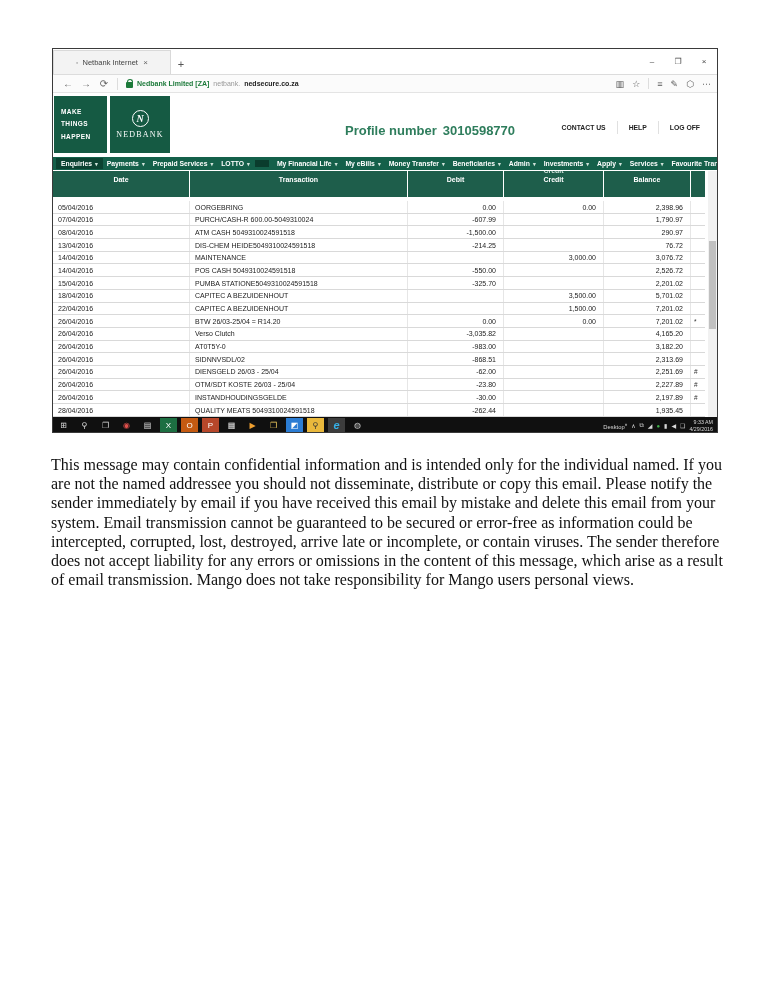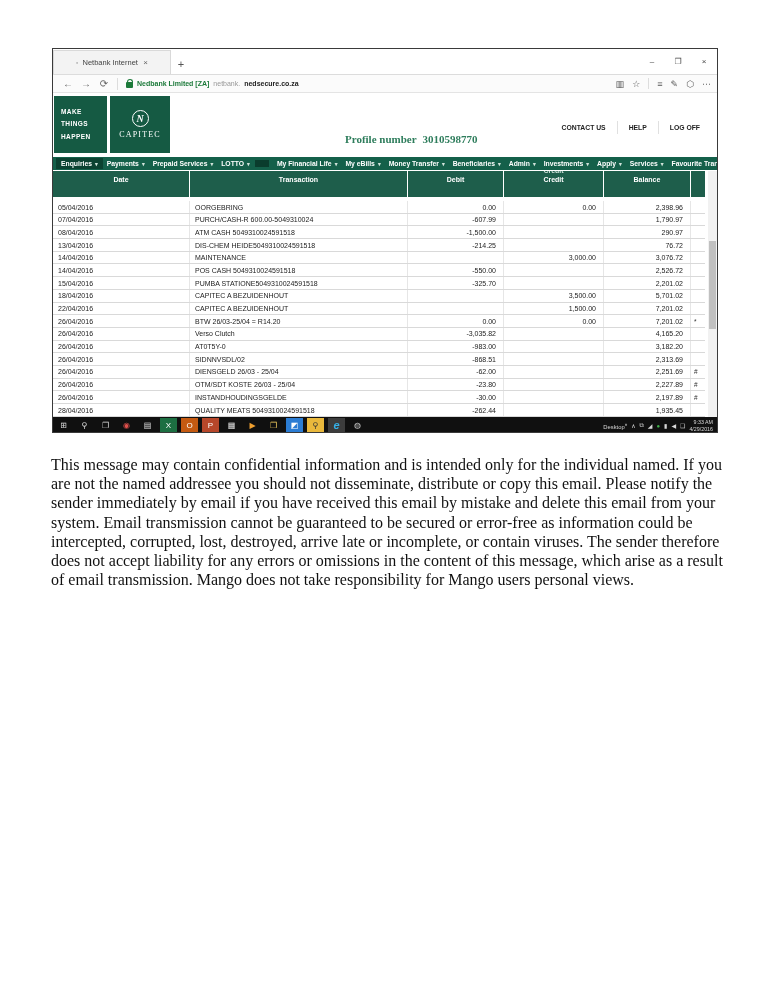--- a/index.html
+++ b/index.html
@@ -37,21 +37,21 @@
 
   
   .content { position:relative; height:324px; background:#fff; overflow:hidden; }
   .tile { position:absolute; top:3px; height:57px; background:#155a43; color:#fff; }
   .tile-tagline { left:1px; width:53px; display:flex; flex-direction:column; justify-content:center; padding-left:7px;
                   font-size:6.5px; font-weight:bold; letter-spacing:.4px; line-height:1.9; }
   .tile-logo { left:57px; width:60px; display:flex; flex-direction:column; align-items:center; justify-content:center; gap:3px; }
   .logo-circle { width:17px; height:17px; border:1.5px solid #fff; border-radius:50%; display:flex; align-items:center; justify-content:center;
                  font-family:"Liberation Serif", serif; font-style:italic; font-weight:bold; font-size:10px; }
   .logo-word { font-family:"Liberation Serif", serif; font-size:8px; letter-spacing:1.2px; }
-  .profile { position:absolute; left:292px; top:40px; font-size:11px; font-weight:bold; color:#2e7d5c;font-family:Liberation Serif, serif; }
+  .profile { position:absolute; left:292px; top:30px; font-size:13px; font-weight:bold; color:#2e7d5c; }
   .profile b { margin-left:6px; }
   .top-links { position:absolute; right:6px; top:28px; display:flex; }
   .top-links span { font-size:6.8px; font-weight:bold; color:#222; padding:3px 11px; border-left:1px solid #e0e0e0; }
   .top-links span:first-child { border-left:none; }
 
   
   .menubar { position:absolute; left:0; top:64px; width:100%; height:13px; background:#14604a;
              display:flex; align-items:center; padding:0 3px; white-space:nowrap; }
   .menu-item { color:#fff; font-size:6.8px; font-weight:bold; padding:0 4px; display:flex; align-items:center; gap:3px; }
   .menu-item.active { background:#0b4231; padding:2px 5px; }
@@ -140,21 +140,21 @@
   </div>
 
   <div class="content">
     <div class="tile tile-tagline">
       <span>MAKE</span>
       <span>THINGS</span>
       <span>HAPPEN</span>
     </div>
     <div class="tile tile-logo">
       <span class="logo-circle">N</span>
-      <span class="logo-word">CAPITEC</span>
+      <span class="logo-word">NEDBANK</span>
     </div>
     <div class="profile">
       <span>Profile number</span><b>3010598770</b>
     </div>
     <div class="top-links">
         <span>CONTACT US</span>
         <span>HELP</span>
         <span>LOG OFF</span>
       </div>
 

